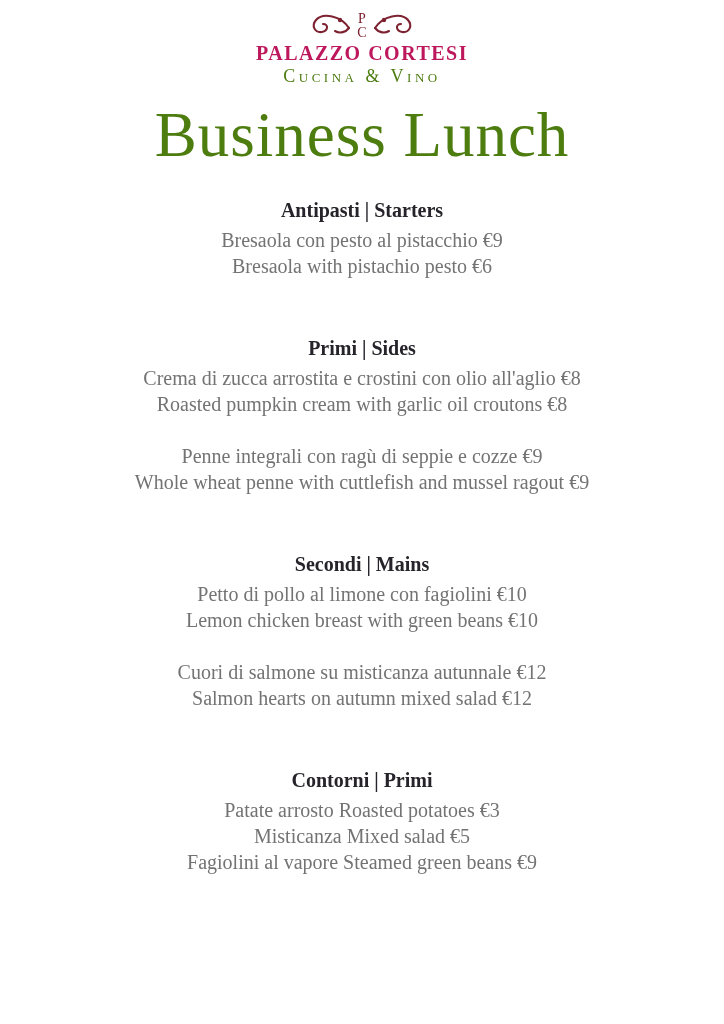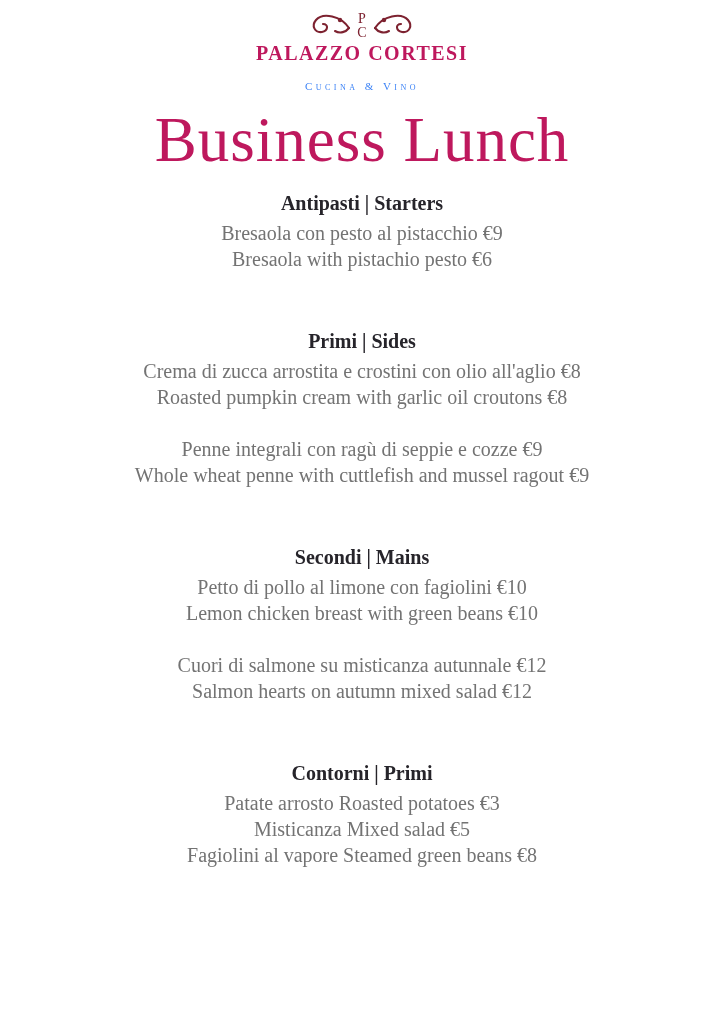--- a/index.html
+++ b/index.html
@@ -16,37 +16,37 @@
   .brand-header { padding-top: 9px; }
   .crest { height: 30px; line-height: 0; }
   .brand-name {
     margin-top: 3px;
     color: #be185d;
     font-size: 20px;
     font-weight: 700;
     letter-spacing: 1.5px;
   }
   .brand-tagline {
-    margin-top: 15px;
-    color: #3b82f6;
-    font-size: 11px;
+    margin-top: 1px;
+    color: #4d7c0f;
+    font-size: 18px;
     font-variant: small-caps;
     letter-spacing: 3.5px;
   }
   
   .page-title {
     margin: 14px 0 0 0;
-    color: #be185d;
+    color: #4d7c0f;
     font-size: 63px;
     font-weight: 400;
     letter-spacing: 1px;
     line-height: 1.1;
   }
   
-  .menu { margin-top: 16px; }
+  .menu { margin-top: 28px; }
   .menu-section { margin-bottom: 57px; }
   .menu-section:last-child { margin-bottom: 0; }
   .section-header {
     margin: 0 0 5px 0;
     color: #26242a;
     font-size: 20px;
     font-weight: 700;
     line-height: 24px;
   }
   .dish-group { margin-bottom: 26px; }
@@ -120,18 +120,18 @@
         <div class="dish-line">Cuori di salmone su misticanza autunnale €12</div>
         <div class="dish-line">Salmon hearts on autumn mixed salad €12</div>
       </div>
     </section>
 
     <section class="menu-section">
       <h2 class="section-header">Contorni | Primi</h2>
       <div class="dish-group">
         <div class="dish-line">Patate arrosto Roasted potatoes €3</div>
         <div class="dish-line">Misticanza Mixed salad €5</div>
-        <div class="dish-line">Fagiolini al vapore Steamed green beans €8</div>
+        <div class="dish-line">Fagiolini al vapore Steamed green beans €9</div>
       </div>
     </section>
 
   </main>
 </div>
 
 </body></html>

